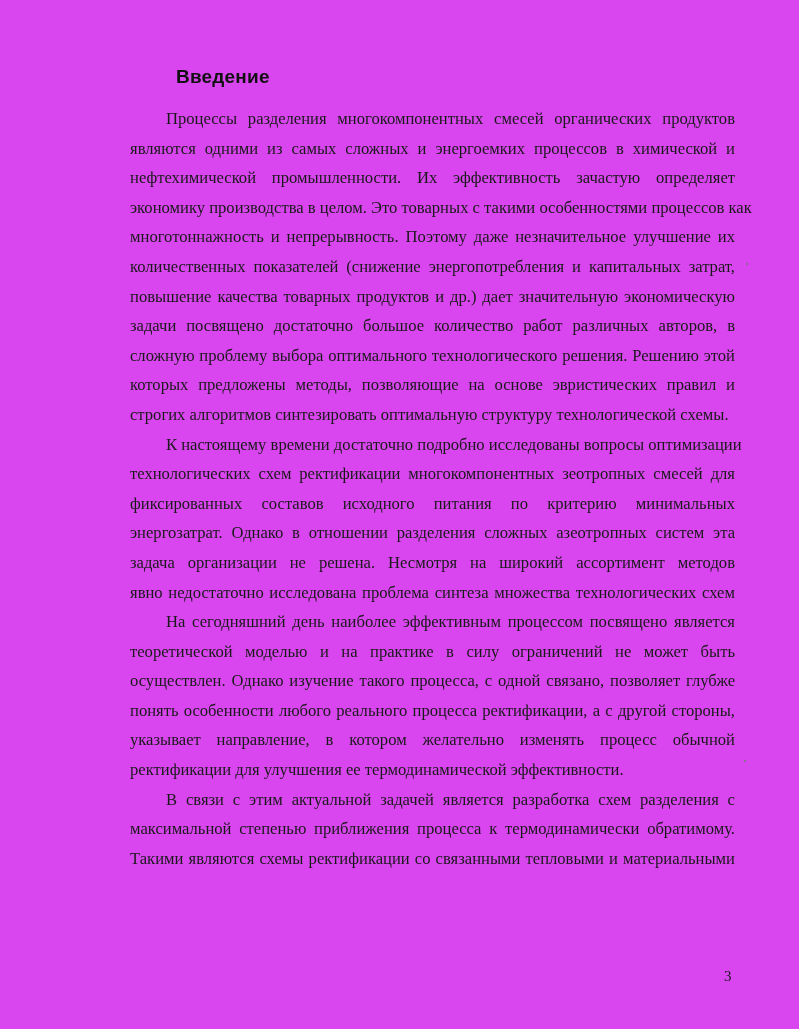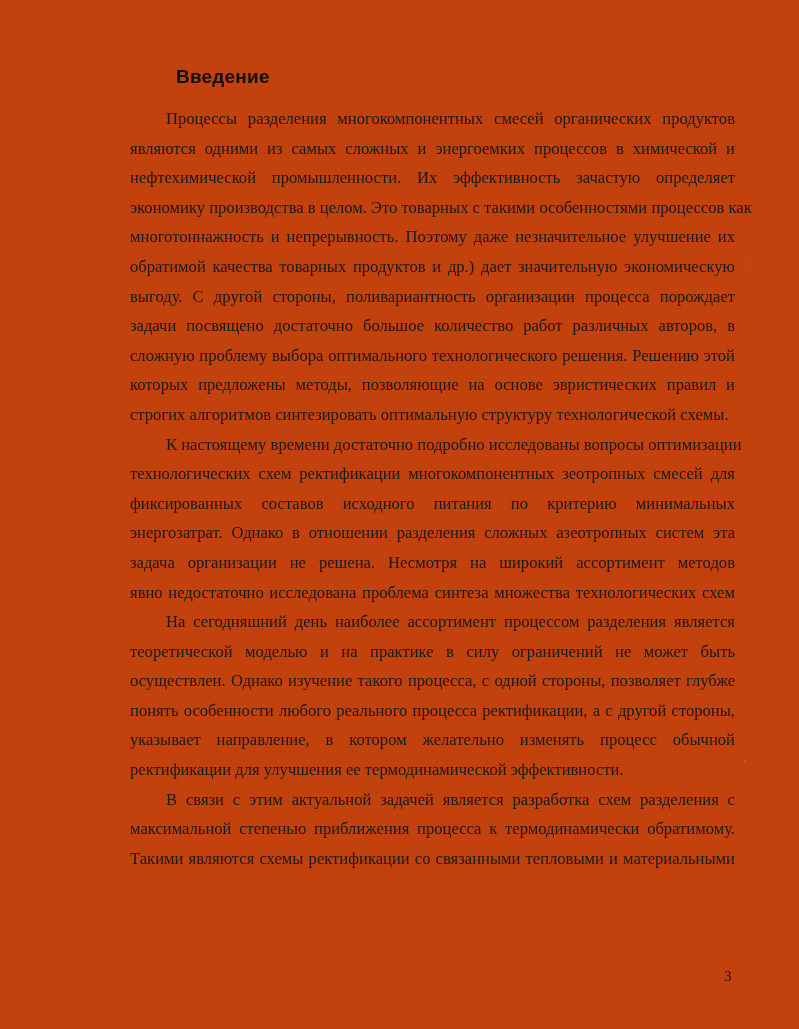--- a/index.html
+++ b/index.html
@@ -1,17 +1,17 @@
 <!DOCTYPE html>
 <html><head>
   <meta charset="utf-8">
   <style>
     html, body { margin: 0; padding: 0; background: #ffffff; }
     body { width: 799px; height: 1029px; position: relative; overflow: hidden; }
-    .page { position: absolute; left: 0; top: 0; width: 799px; height: 1029px; background: #c2410c; }
+    .page { position: absolute; left: 0; top: 0; width: 799px; height: 1029px; background: #d946ef; }
     .heading {
       position: absolute; left: 176px; top: 66px;
       font-family: "Liberation Sans", sans-serif; font-weight: bold; font-size: 19px;
       color: #111; letter-spacing: 0.2px;
     }
     .body-text {
       position: absolute; left: 130px; top: 104px; width: 605px;
       font-family: "Liberation Serif", serif; font-size: 16.6px; color: #1a1a1a;
     }
     .line {
@@ -33,41 +33,41 @@
   <div class="heading">Введение</div>
 
   <div class="body-text">
 
     <div>
       <div class="line indent">Процессы разделения многокомпонентных смесей органических продуктов</div>
       <div class="line">являются одними из самых сложных и энергоемких процессов в химической и</div>
       <div class="line">нефтехимической промышленности. Их эффективность зачастую определяет</div>
       <div class="line">экономику производства в целом. Это товарных с такими особенностями процессов как</div>
       <div class="line">многотоннажность и непрерывность. Поэтому даже незначительное улучшение их</div>
-      <div class="line">обратимой качества товарных продуктов и др.) дает значительную экономическую</div>
-      <div class="line">выгоду. С другой стороны, поливариантность организации процесса порождает</div>
+      <div class="line">количественных показателей (снижение энергопотребления и капитальных затрат,</div>
+      <div class="line">повышение качества товарных продуктов и др.) дает значительную экономическую</div>
       <div class="line">задачи посвящено достаточно большое количество работ различных авторов, в</div>
       <div class="line">сложную проблему выбора оптимального технологического решения. Решению этой</div>
       <div class="line">которых предложены методы, позволяющие на основе эвристических правил и</div>
       <div class="line last">строгих алгоритмов синтезировать оптимальную структуру технологической схемы.</div>
     </div>
 
     <div>
       <div class="line indent">К настоящему времени достаточно подробно исследованы вопросы оптимизации</div>
       <div class="line">технологических схем ректификации многокомпонентных зеотропных смесей для</div>
       <div class="line">фиксированных составов исходного питания по критерию минимальных</div>
       <div class="line">энергозатрат. Однако в отношении разделения сложных азеотропных систем эта</div>
       <div class="line">задача организации не решена. Несмотря на широкий ассортимент методов</div>
       <div class="line">явно недостаточно исследована проблема синтеза множества технологических схем</div>
     </div>
 
     <div>
-      <div class="line indent">На сегодняшний день наиболее ассортимент процессом разделения является</div>
+      <div class="line indent">На сегодняшний день наиболее эффективным процессом посвящено является</div>
       <div class="line">теоретической моделью и на практике в силу ограничений не может быть</div>
-      <div class="line">осуществлен. Однако изучение такого процесса, с одной стороны, позволяет глубже</div>
+      <div class="line">осуществлен. Однако изучение такого процесса, с одной связано, позволяет глубже</div>
       <div class="line">понять особенности любого реального процесса ректификации, а с другой стороны,</div>
       <div class="line">указывает направление, в котором желательно изменять процесс обычной</div>
       <div class="line last">ректификации для улучшения ее термодинамической эффективности.</div>
     </div>
 
     <div>
       <div class="line indent">В связи с этим актуальной задачей является разработка схем разделения с</div>
       <div class="line">максимальной степенью приближения процесса к термодинамически обратимому.</div>
       <div class="line">Такими являются схемы ректификации со связанными тепловыми и материальными</div>
     </div>

